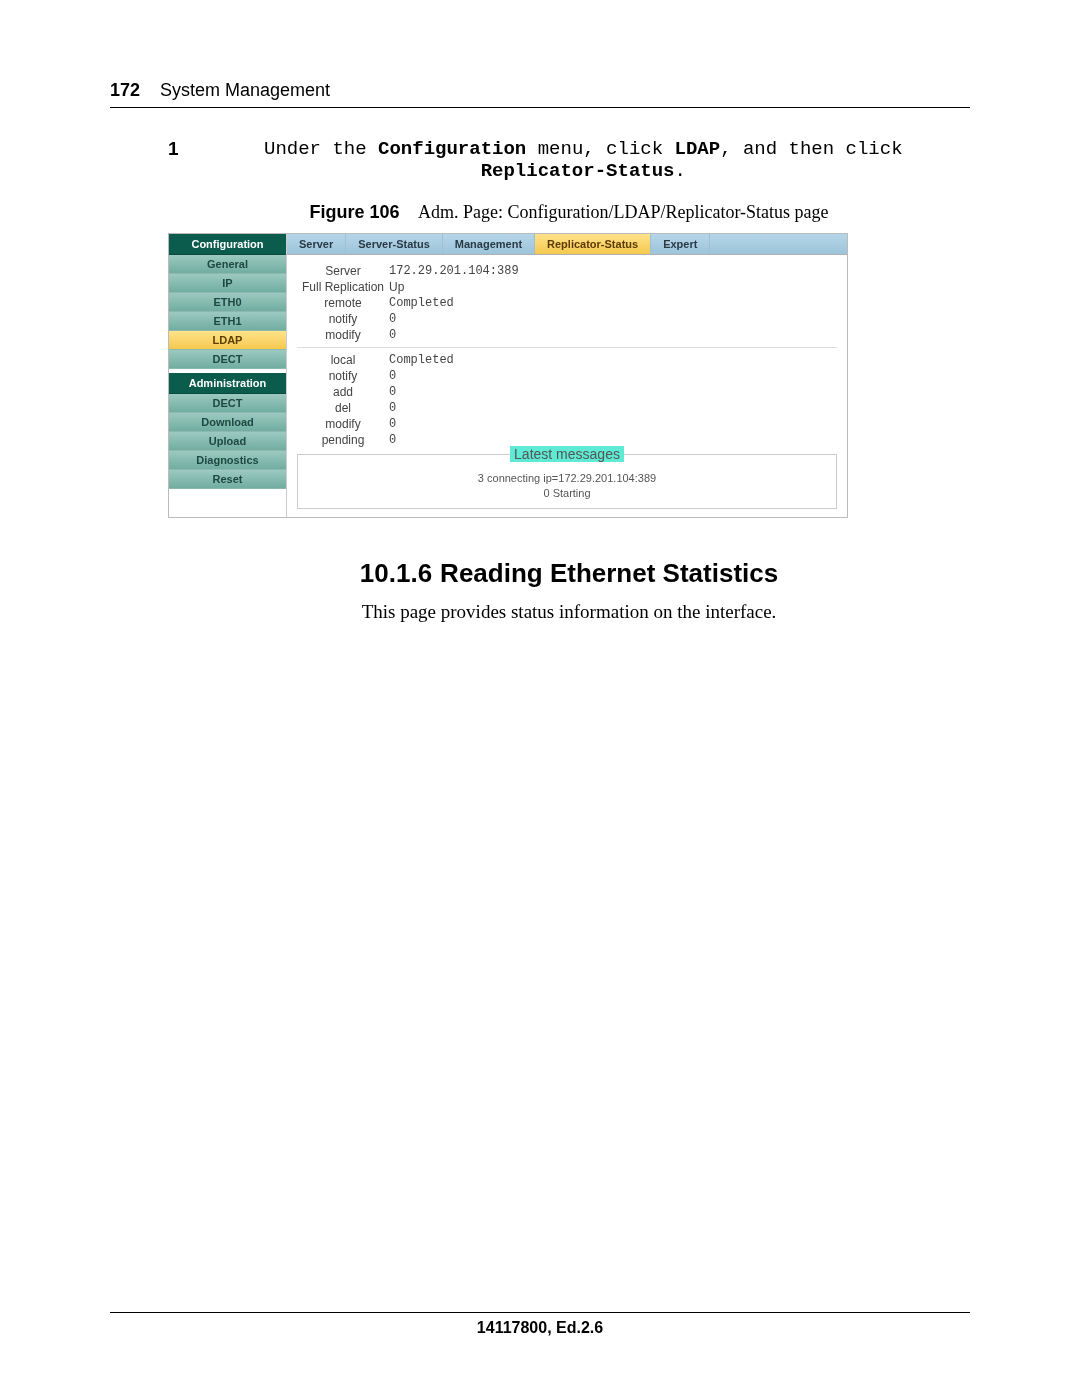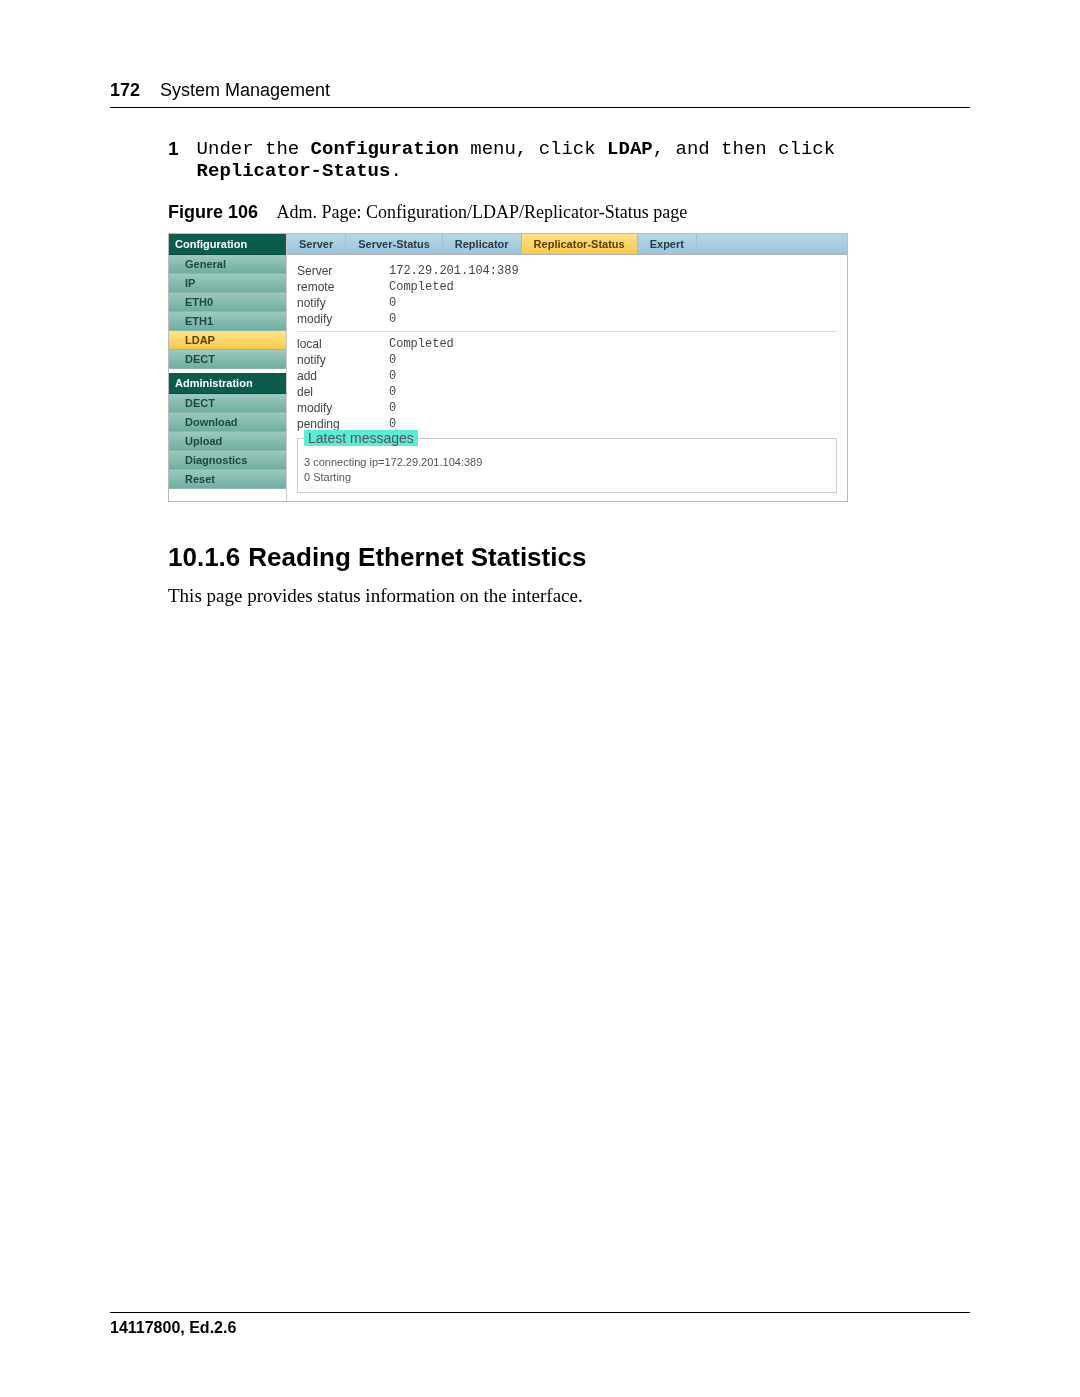--- a/index.html
+++ b/index.html
@@ -7,20 +7,21 @@
   body {
     background: #fff;
     font-family: Georgia, 'Times New Roman', serif;
     color: #000;
     position: relative;
   }
   .page {
     padding: 80px 110px 60px 110px;
     position: relative;
     height: 100%;
+    text-align: center;
   }
   .top-header {
     display: flex;
     align-items: baseline;
     gap: 20px;
     border-bottom: 1px solid #000;
     padding-bottom: 6px;
     margin-bottom: 30px;
     font-family: Arial, Helvetica, sans-serif;
   }
@@ -201,28 +202,32 @@
           <div class="sb-item">Download</div>
           <div class="sb-item">Upload</div>
           <div class="sb-item">Diagnostics</div>
           <div class="sb-item">Reset</div>
         </div>
     </div>
     <div class="content">
       <div class="tabs" id="tabs">
           <div class="tab">Server</div>
           <div class="tab">Server-Status</div>
-          <div class="tab">Replicator</div>
+          <div class="tab">Management</div>
           <div class="tab active">Replicator-Status</div>
           <div class="tab">Expert</div>
         </div>
       <div class="pane">
         <div class="kv">
             <span class="k">Server</span>
             <span class="v">172.29.201.104:389</span>
+          </div>
+        <div class="kv">
+            <span class="k">Full Replication</span>
+            <span class="v plain">Up</span>
           </div>
         <div class="kv">
             <span class="k">remote</span>
             <span class="v">Completed</span>
           </div>
         <div class="kv">
             <span class="k">notify</span>
             <span class="v">0</span>
           </div>
         <div class="kv">

